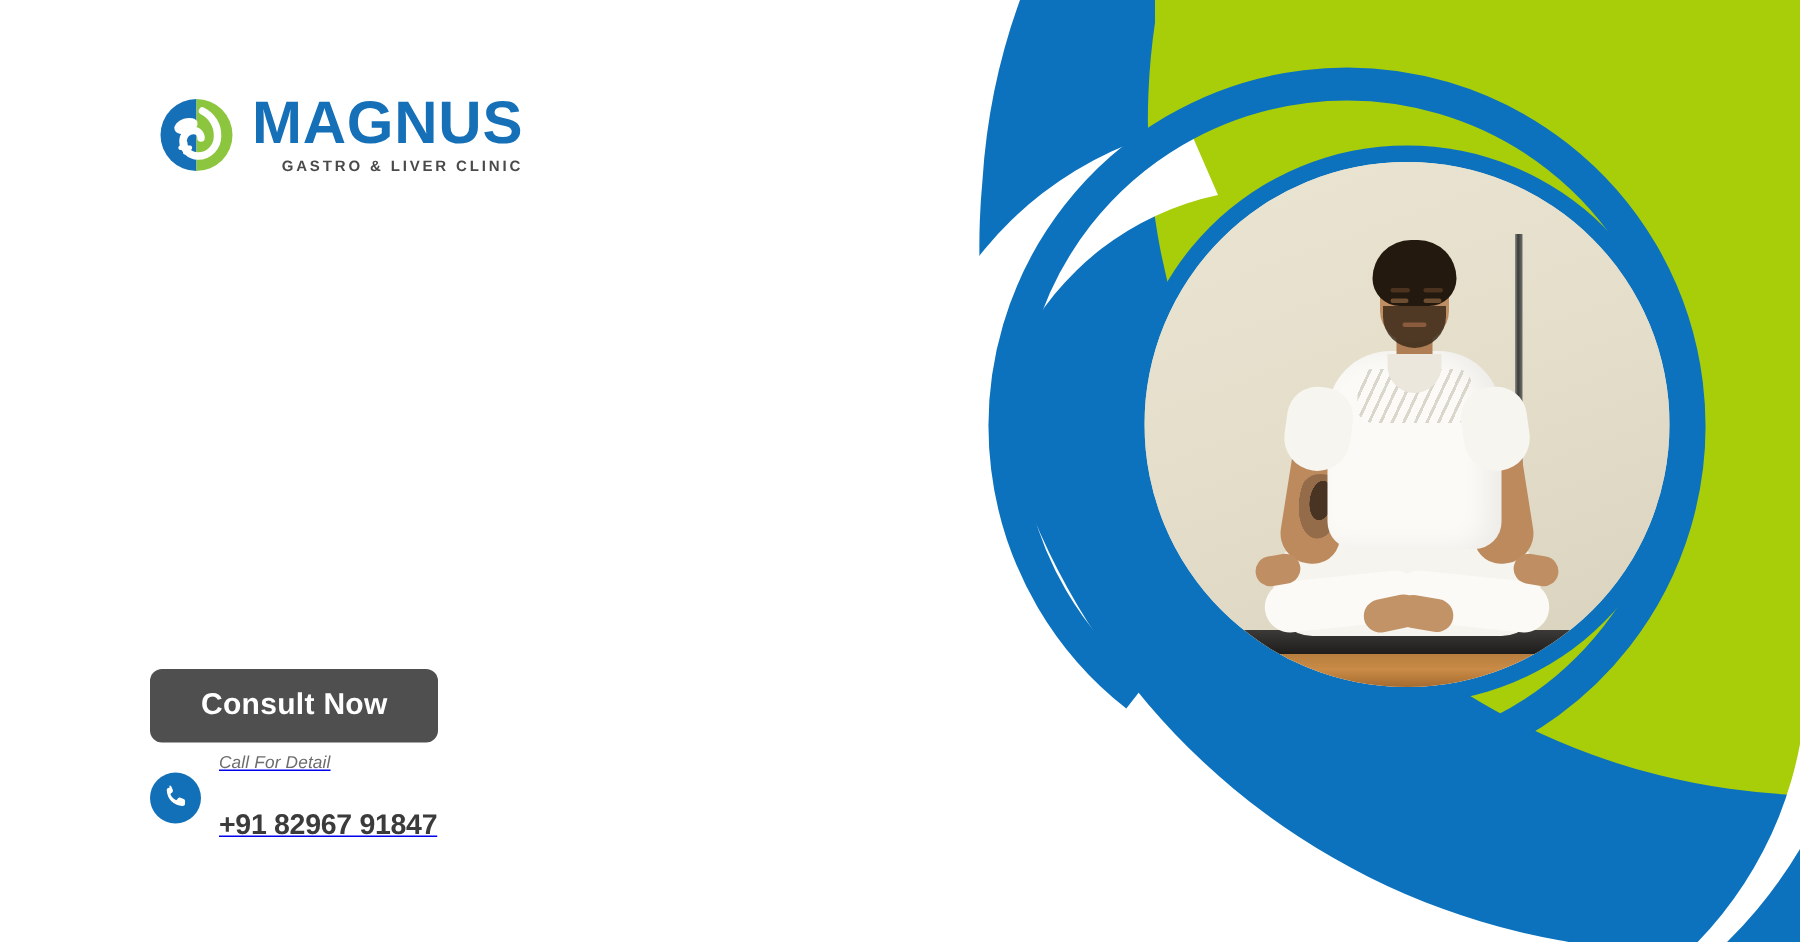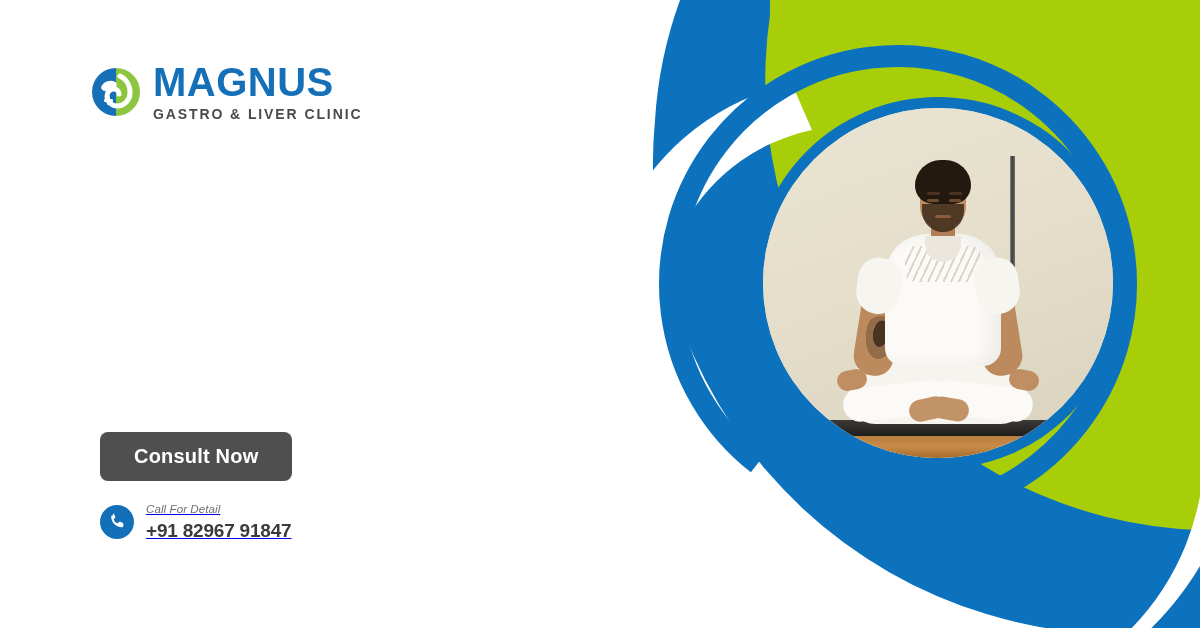--- a/index.html
+++ b/index.html
@@ -140,65 +140,65 @@
   .fg-foot.l { left:146px; transform:rotate(-12deg); }
   .fg-foot.r { left:168px; transform:rotate(10deg); }
   .fg-hand {
     position:absolute; top:262px; width:30px; height:20px;
     background:#c08e63; border-radius:11px;
   }
   .fg-hand.l { left:74px; transform:rotate(-10deg); }
   .fg-hand.r { left:246px; transform:rotate(10deg); }
 
   
-  .logo { position:absolute; left:90px; top:62px; display:flex; align-items:center; gap:11px; }
+  .logo { position:absolute; left:105px; top:62px; display:flex; align-items:center; gap:11px; }
   .logo-mark { width:52px; height:52px; flex:none; }
   .logo-text { display:flex; flex-direction:column; justify-content:center; }
   .logo-word {
     font-size:40px; font-weight:700; letter-spacing:.5px;
     color:#1570b8; line-height:1; white-space:nowrap;
   }
   .logo-sub {
-    font-size:14px; font-weight:700; letter-spacing:1.9px;
+    font-size:10px; font-weight:700; letter-spacing:1.9px;
     color:#4a4a4a; line-height:1; margin-top:5px; white-space:nowrap;
     align-self:flex-end;
   }
 
   
   .headline {
     position:absolute; left:107px; top:215px;
     width:470px;
     font-size:60px; font-weight:700; line-height:1.12;
     color:#1272bd; letter-spacing:-.5px;
   }
 
   
   .cta {
-    position:absolute; left:100px; top:432px;
+    position:absolute; left:100px; top:446px;
     display:inline-block;
     padding:13px 34px;
     background:#4f4f4f; color:#ffffff;
     font-size:20px; font-weight:700; letter-spacing:.2px;
     border:none; border-radius:8px; cursor:pointer;
   }
 
   
   .contact-row { position:absolute; left:100px; top:504px; display:flex; align-items:center; gap:49px; }
   .contact-item { display:flex; align-items:center; gap:12px; }
   .contact-icon {
     width:34px; height:34px; flex:none; border-radius:50%;
     background:#1270b8; display:flex; align-items:center; justify-content:center;
   }
   .contact-text { display:flex; flex-direction:column; line-height:1; }
   .contact-label {
     font-size:11.5px; font-style:italic; color:#6d6d6d;
     letter-spacing:.1px; margin-bottom:5px;
   }
   .contact-value {
-    font-size:19px; font-weight:700; color:#3b3b3b; letter-spacing:-.2px; white-space:nowrap;
+    font-size:19px; font-weight:700; color:#3b3b3b; letter-spacing:-.2px; white-space:nowrap;margin-top:20px;
   }
 </style>
 </head>
 <body>
 
 <div id="banner">
 
   <div id="graphic">
     <svg viewBox="0 0 640 628" xmlns="http://www.w3.org/2000/svg" aria-hidden="true">
       <defs>

